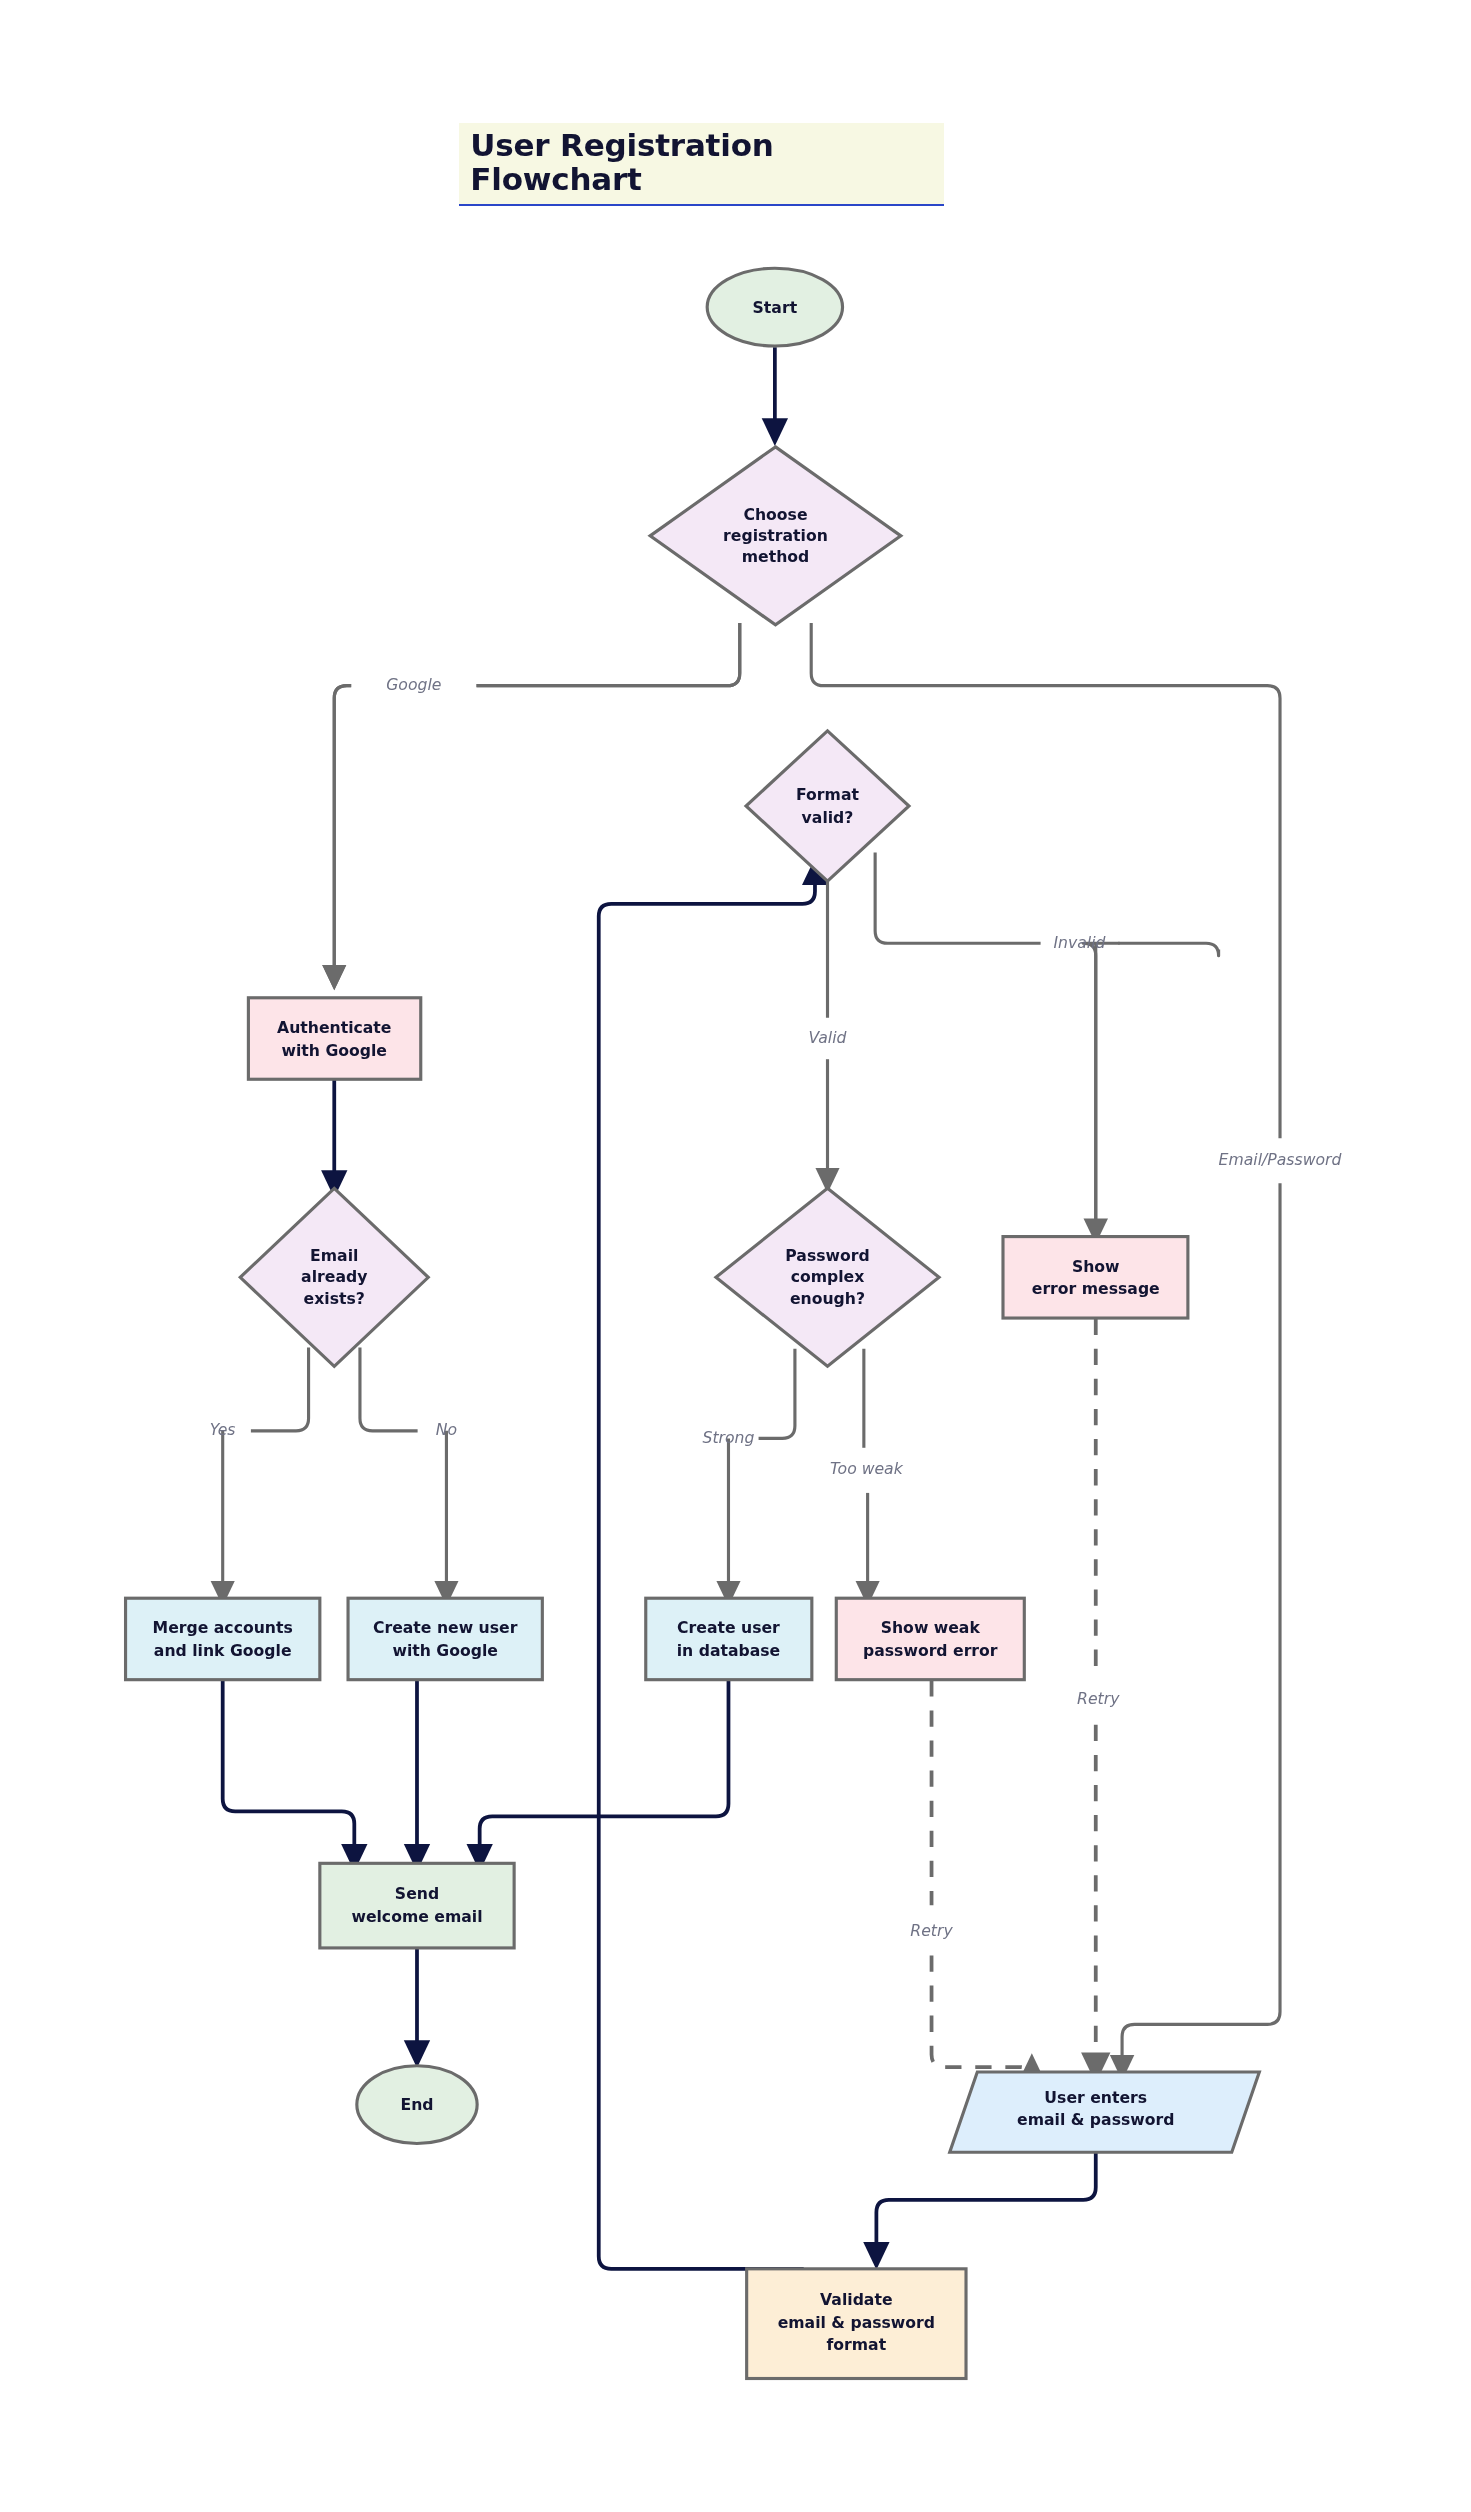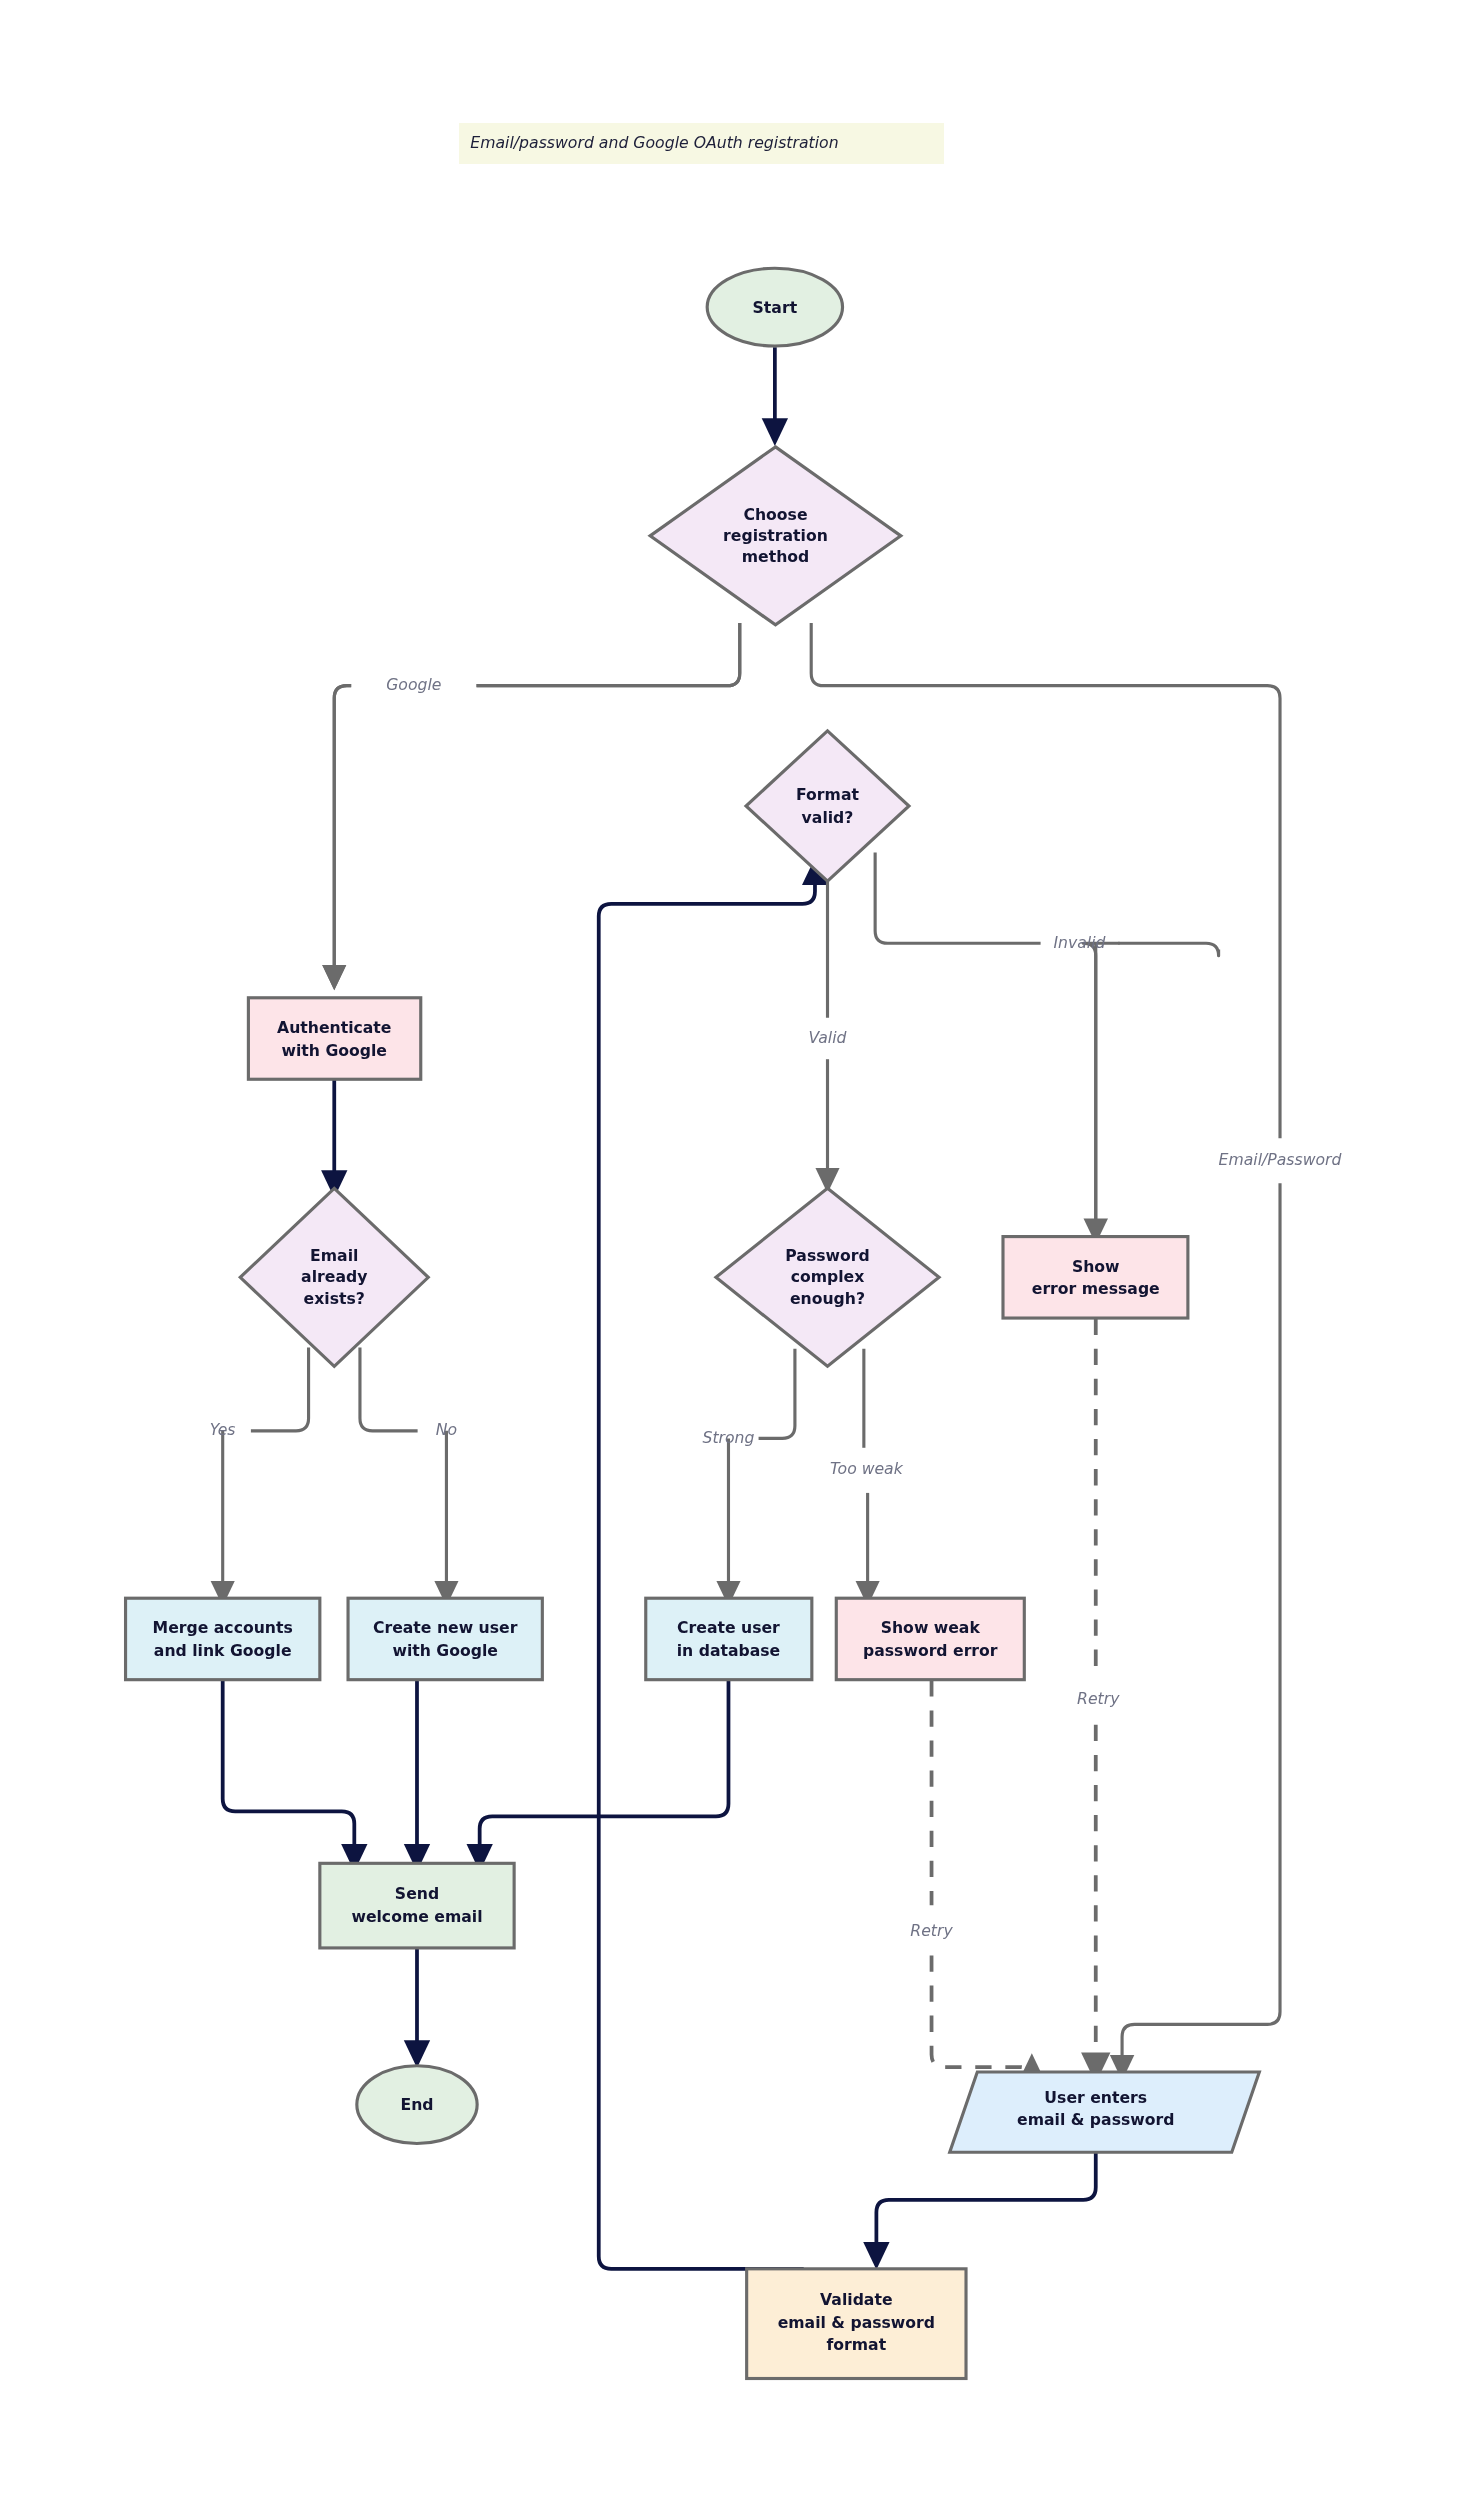--- a/index.html
+++ b/index.html
@@ -36,21 +36,21 @@
   .edge-gray{fill:none;stroke:#6b6b6b;stroke-width:5;stroke-linecap:butt;stroke-linejoin:round;}
   .edge-navy{fill:none;stroke:#0d1440;stroke-width:6;stroke-linecap:butt;stroke-linejoin:round;}
   .edge-dashed{fill:none;stroke:#6b6b6b;stroke-width:6;stroke-dasharray:26 22;stroke-linejoin:round;}
 </style>
 </head>
 <body>
 
 <div id="canvas">
 
   <div id="title-block">
-    <div id="page-subtitle">Email/password and Google OAuth registration</div>
+    <div id="page-title">User Registration Flowchart</div>
   </div>
 
   <svg id="flow" viewBox="0 0 2348 4008" xmlns="http://www.w3.org/2000/svg">
     <defs>
       <marker id="arrow-gray" markerWidth="9" markerHeight="9" refX="4.2" refY="4.5" orient="auto" markerUnits="strokeWidth">
         <path d="M0,0.6 L8.2,4.5 L0,8.4 z" fill="#6b6b6b"></path>
       </marker>
       <marker id="arrow-navy" markerWidth="8" markerHeight="8" refX="3.8" refY="4" orient="auto" markerUnits="strokeWidth">
         <path d="M0,0.5 L7.4,4 L0,7.5 z" fill="#0d1440"></path>
       </marker>

